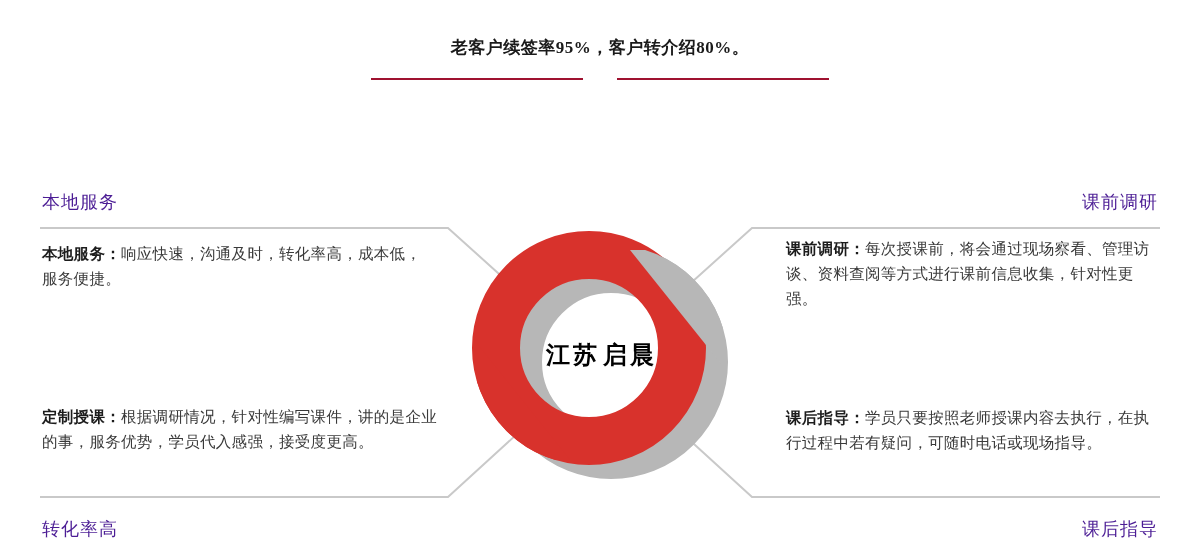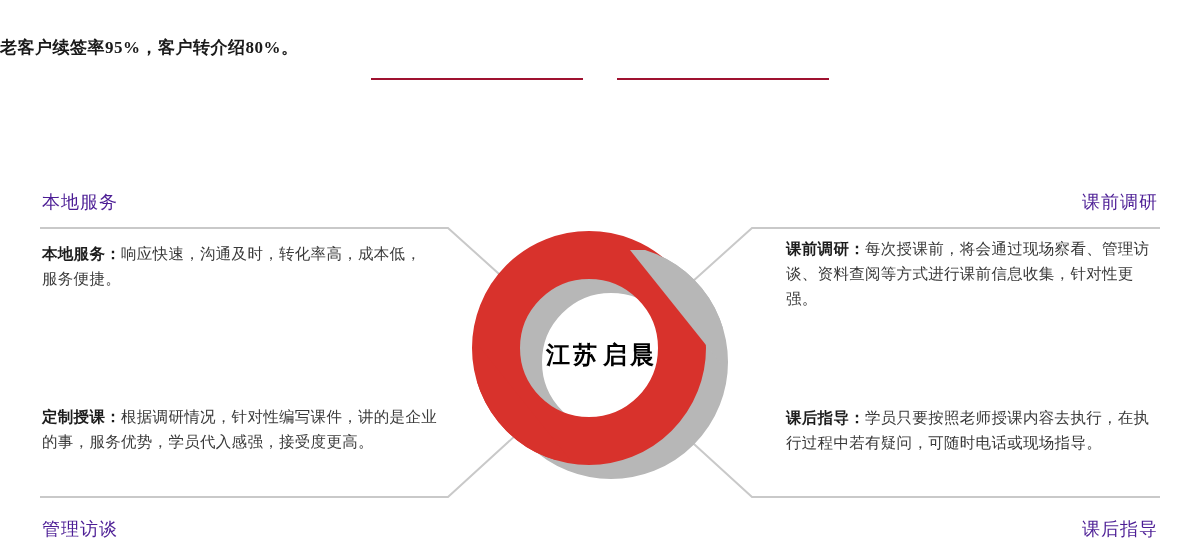--- a/index.html
+++ b/index.html
@@ -15,21 +15,21 @@
     font-family: "Liberation Sans", "DejaVu Sans", sans-serif;
     color: #231f20;
   }
 
   
   #tagline {
     position: absolute;
     top: 36px;
     left: 0;
     width: 1200px;
-    text-align: left;
+    text-align: center;
     font-family: "Liberation Serif", "DejaVu Serif", serif;
     font-size: 17px;
     font-weight: 700;
     color: #1a1a1a;
     letter-spacing: .5px;
   }
 
   
   #section-head {
     position: absolute;
@@ -141,21 +141,21 @@
 
   <path d="M1160 228 L752 228 L672 300" fill="none" stroke="#c9c9c9" stroke-width="2"></path>
 
   <path d="M40 497 L448 497 L528 424" fill="none" stroke="#c9c9c9" stroke-width="2"></path>
 
   <path d="M1160 497 L752 497 L672 424" fill="none" stroke="#c9c9c9" stroke-width="2"></path>
 </svg>
 
 <div class="corner-label" id="label-tl">本地服务</div>
 <div class="corner-label" id="label-tr">课前调研</div>
-<div class="corner-label" id="label-bl">管理访谈</div>
+<div class="corner-label" id="label-bl">转化率高</div>
 <div class="corner-label" id="label-br">课后指导</div>
 
 <div class="body-block" id="text-tl">
   <span class="lead">本地服务：</span><span>响应快速，沟通及时，转化率高，成本低，服务便捷。</span>
 </div>
 
 <div class="body-block" id="text-tr">
   <span class="lead">课前调研：</span><span>每次授课前，将会通过现场察看、管理访谈、资料查阅等方式进行课前信息收集，针对性更强。</span>
 </div>
 

